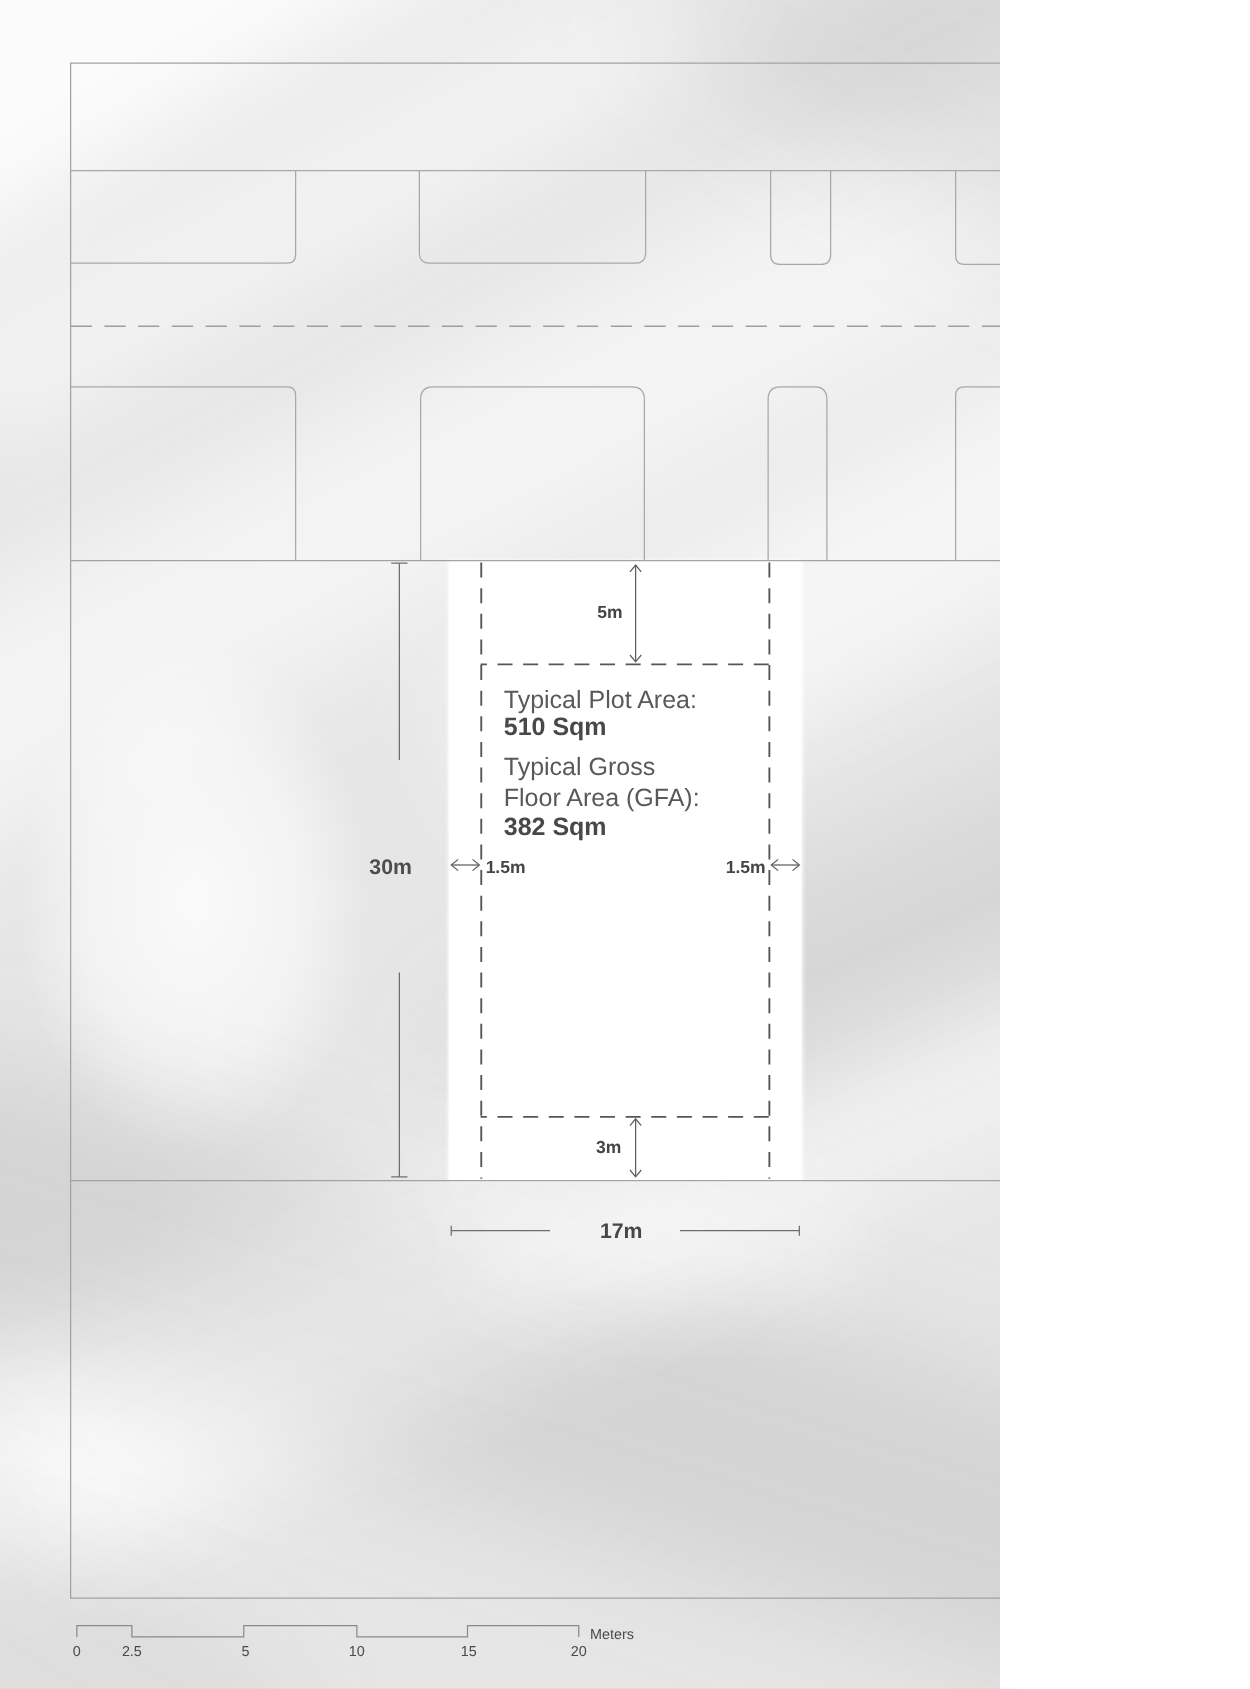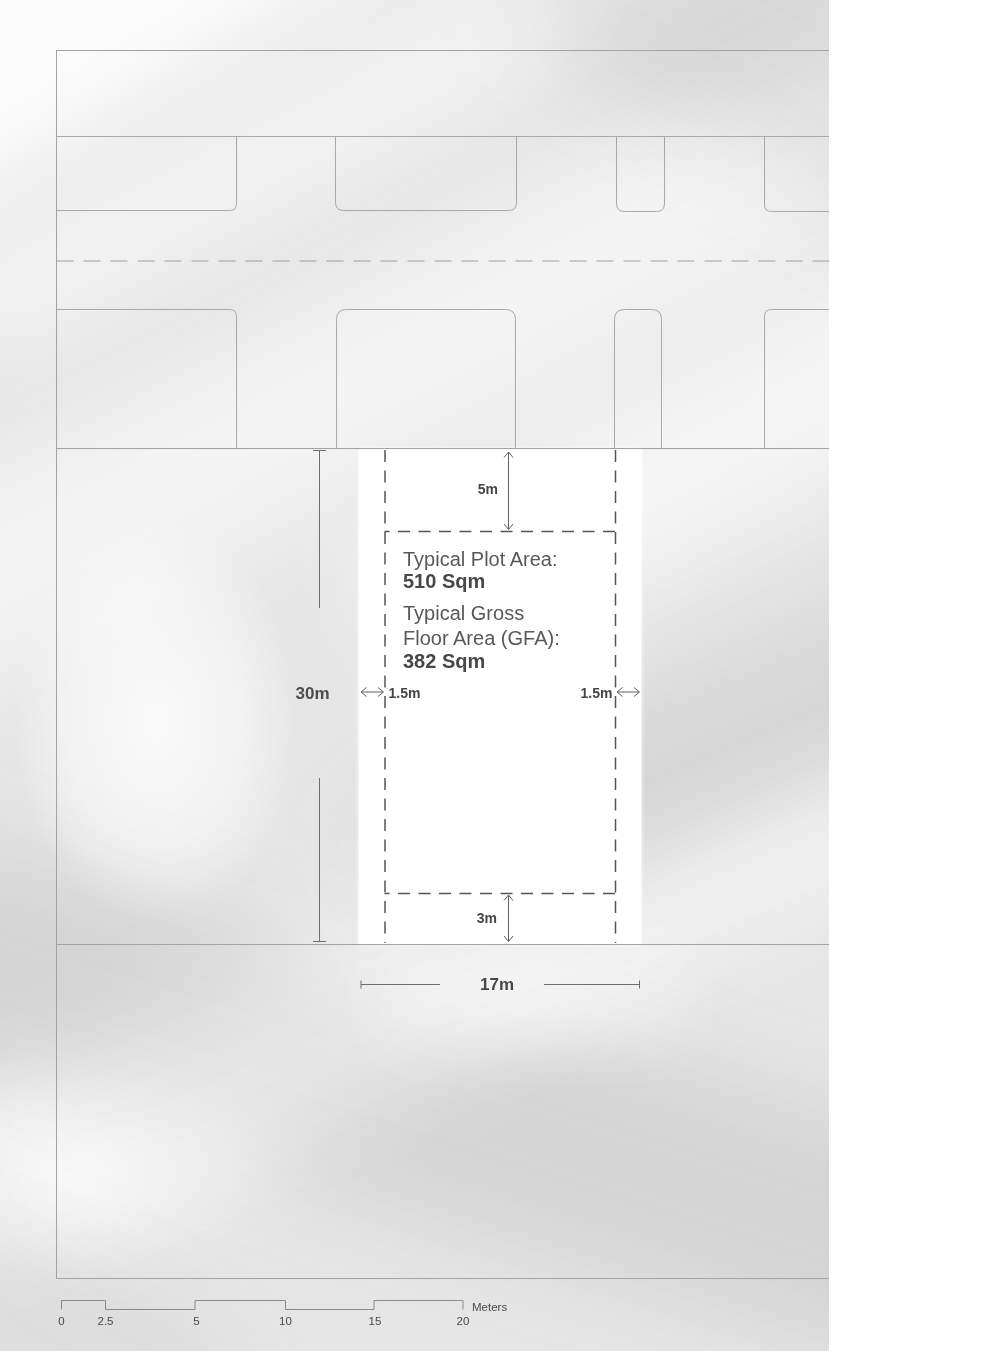--- a/index.html
+++ b/index.html
@@ -1,17 +1,17 @@
 <!DOCTYPE html>
 <html><head>
 <meta charset="utf-8">
 <style>
   html,body{margin:0;padding:0;}
   body{width:1000px;height:1351px;overflow:hidden;font-family:"Liberation Sans",sans-serif;}
-  #page{position:relative;width:800px;height:1351px;background:#fca5a5;overflow:hidden;padding-left:29px;}
+  #page{position:relative;width:800px;height:1351px;background:#fca5a5;overflow:hidden;}
   .ov{position:absolute;pointer-events:none;}
 </style>
 </head>
 <body>
 <div id="page">
 
   <div class="ov" style="left:0;top:0;width:1000px;height:1351px;background:#e6e6e6;"></div>
 
   <div class="ov" style="left:-271px;top:-130px;width:752px;height:240px;background:rgba(255,255,255,0.85);transform:rotate(-30.5deg);filter:blur(40px);"></div>
 

